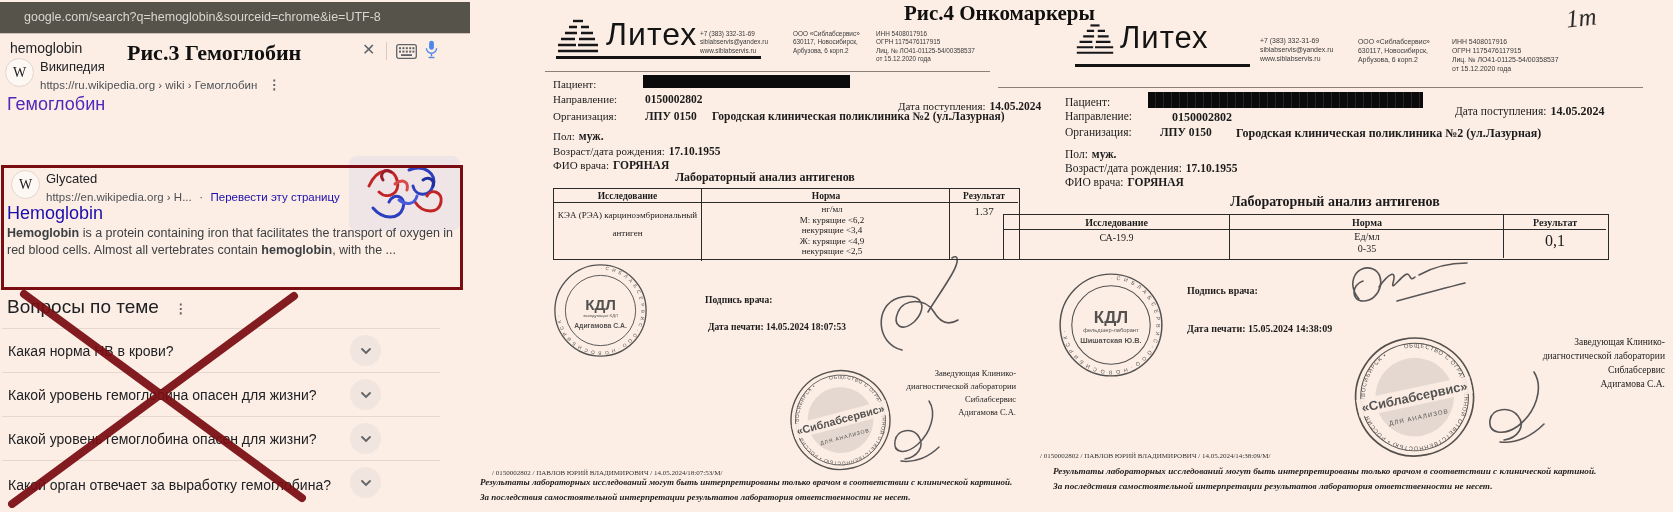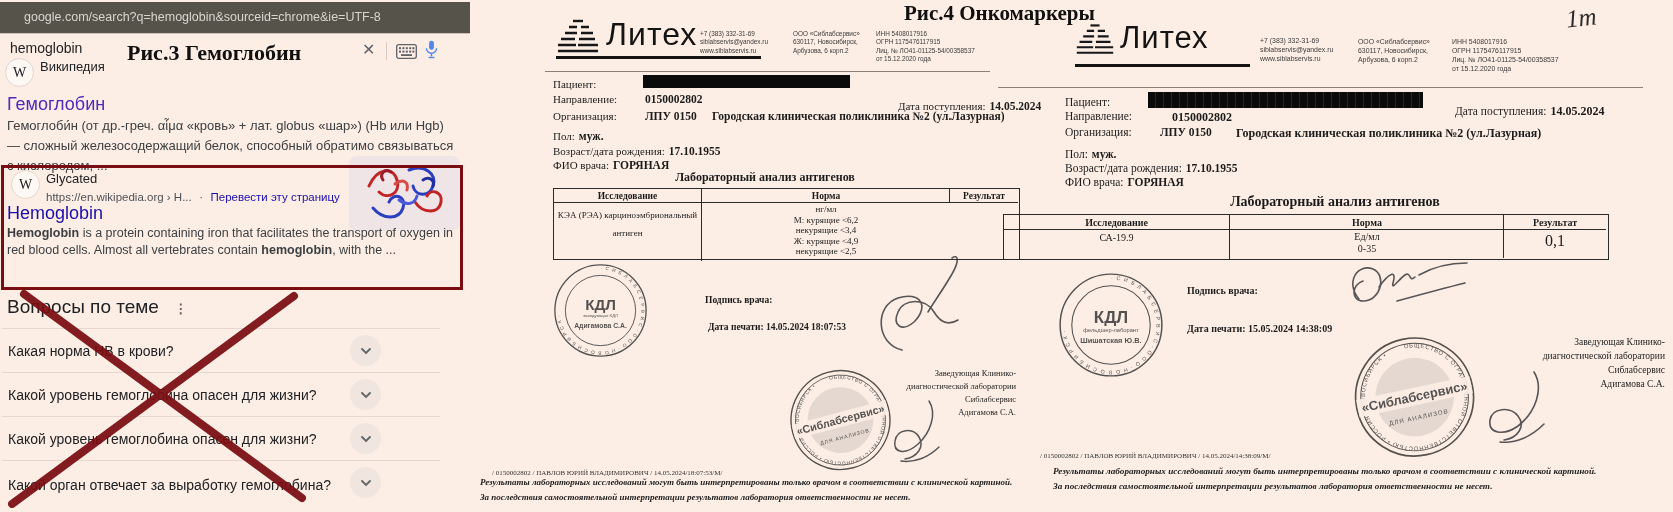--- a/index.html
+++ b/index.html
@@ -73,22 +73,25 @@
       <line x1="3.6" y1="17.5" x2="9.4" y2="17.5" stroke="#4f86ec" stroke-width="1.4"></line>
     </svg>
   </div>
 
   <div class="abs ser b nw" style="left:127px;top:40px;font-size:22px;color:#101010;z-index:3;">Рис.3 Гемоглобин</div>
 
   <div class="abs avatar" style="left:5px;top:58px;">
     <span>W</span>
   </div>
   <div class="abs nw" style="left:40px;top:59px;font-size:13px;">Википедия</div>
+  <div class="abs nw" style="left:40px;top:75px;">
+    <span class="crumb">https://ru.wikipedia.org › wiki › Гемоглобин</span>
+    <span class="dots" style="margin-left:6px;">⋮</span>
+  </div>
   <div class="abs nw" style="left:7px;top:94px;font-size:18px;color:#5128b8;">Гемоглобин</div>
-  <div class="abs" style="left:7px;top:116px;width:452px;font-size:13px;line-height:20px;color:#3c4043;">Гемоглоби́н (от др.-греч. αἷμα «кровь» + лат. globus «шар») (Hb или Hgb) — сложный железосодержащий белок, способный обратимо связываться с кислородом, ...</div>
 
   <div class="abs" style="left:1px;top:165px;width:456px;height:119px;border:3px solid #7a0d12;z-index:5;"></div>
 
   <div class="abs avatar" style="left:11px;top:170px;">
     <span>W</span>
   </div>
   <div class="abs nw" style="left:46px;top:171px;font-size:13px;">Glycated</div>
   <div class="abs nw" style="left:46px;top:187px;">
     <span class="crumb">https://en.wikipedia.org › H...</span>
     <span class="crumb" style="margin:0 3px;">·</span>
@@ -219,26 +222,29 @@
       <span class="val">ГОРЯНАЯ</span>
     </div>
 
     <div class="abs b ctr nw" style="left:640px;top:170px;width:250px;font-size:12px;">Лабораторный анализ антигенов</div>
 
     <div class="abs tbl" style="left:553px;top:188px;width:465px;height:70px;">
       <div class="abs thead ctr" style="left:0;top:0;width:147px;font-size:9.5px;padding-top:2px;height:11px;">Исследование</div>
       <div class="abs thead ctr tcell" style="left:147px;top:0;width:248px;font-size:9.5px;padding-top:2px;height:11px;">Норма</div>
       <div class="abs thead ctr tcell" style="left:395px;top:0;width:68px;font-size:9.5px;padding-top:2px;height:11px;">Результат</div>
       <div class="abs ctr" style="left:2px;top:17px;width:143px;font-size:9px;line-height:18px;">КЭА (РЭА) карциноэмбриональный антиген</div>
-      <div class="abs tcell ctr" style="left:147px;top:13px;width:248px;height:57px;font-size:9px;line-height:10.6px;padding-top:2px;">
+      <div class="abs tcell ctr" style="left:147px;top:13px;width:248px;height:57px;font-size:9px;line-height:10.6px;padding-top:2px;padding-left:6px;">
         <div>нг/мл</div>
         <div>М: курящие &lt;6,2</div>
         <div>некурящие &lt;3,4</div>
         <div>Ж: курящие &lt;4,9</div>
         <div>некурящие &lt;2,5</div>
+      </div>
+      <div class="abs tcell ctr" style="left:395px;top:13px;width:68px;height:57px;">
+        <div style="font-size:11px;padding-top:3px;">1.37</div>
       </div>
     </div>
 
     <div class="abs stamp" style="left:553px;top:263px;">
       <svg width="95" height="95" viewBox="0 0 100 100">
         <circle cx="50" cy="50" r="48" fill="none" stroke="#3d3d3d" stroke-width="1.4"></circle>
         <circle cx="50" cy="50" r="37" fill="none" stroke="#3d3d3d" stroke-width="1"></circle>
         <path id="ring1" d="M50,7 A43,43 0 1 1 49.9,7" fill="none"></path>
         <text font-size="5" letter-spacing="1"><textPath href="#ring1">· С И Б Л А Б С Е Р В И С · О О О · Н О В О С И Б И Р С К ·</textPath></text>
         <text x="50" y="49" text-anchor="middle" font-size="16" font-weight="bold">КДЛ</text>

